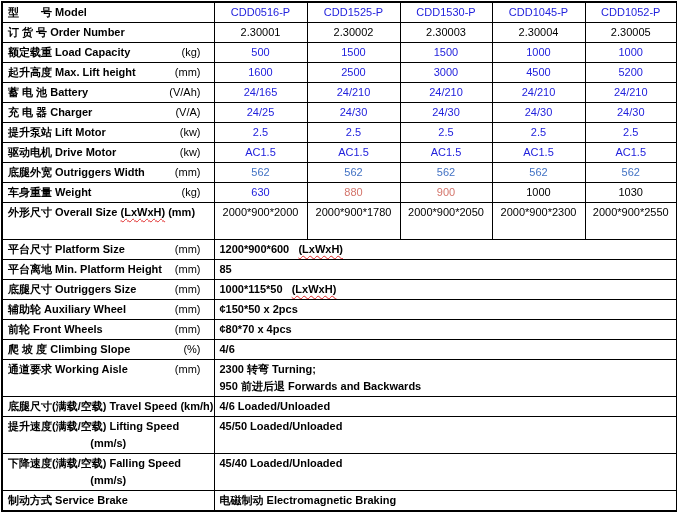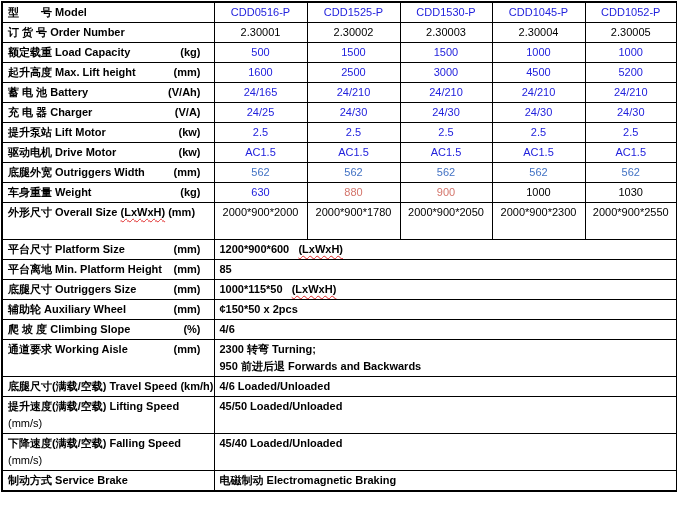--- a/index.html
+++ b/index.html
@@ -34,22 +34,22 @@
     color: #000000;
   }
   tr.single { height: 20px; }
   tr.tall   { height: 37px; }
   td.label-cell { font-weight: bold; }
   .label-wrap {
     display: flex;
     justify-content: space-between;
     white-space: nowrap;
   }
-  .unit { margin-right: 8px; font-weight: bold; }
-  .unit-line { font-weight: normal; }
+  .unit { margin-right: 8px; font-weight: normal; }
+  .unit-line { font-weight: bold; text-align: center; }
   td.value-cell { font-weight: normal; text-align: center; }
   td.merged-cell { font-weight: bold; }
   .sq {
     text-decoration-line: underline;
     text-decoration-style: wavy;
     text-decoration-color: #e02a2a;
     text-decoration-thickness: 1px;
     text-underline-offset: 2px;
   }
   .c-blue   { color: #2222dd; }
@@ -243,20 +243,29 @@
             <div class="label-wrap">
               <span><span>辅助轮</span> <span>Auxiliary Wheel</span></span>
               <span class="unit">(mm)</span>
             </div>
           </td>
           <td colspan="5" class="merged-cell"><span>¢150*50 x 2pcs</span></td>
         </tr>
         <tr class="single">
           <td class="label-cell">
             <div class="label-wrap">
+              <span><span>前轮</span> <span>Front Wheels</span></span>
+              <span class="unit">(mm)</span>
+            </div>
+          </td>
+          <td colspan="5" class="merged-cell"><span>¢80*70 x 4pcs</span></td>
+        </tr>
+        <tr class="single">
+          <td class="label-cell">
+            <div class="label-wrap">
               <span><span>爬 坡 度</span> <span>Climbing Slope</span></span>
               <span class="unit">(%)</span>
             </div>
           </td>
           <td colspan="5" class="merged-cell"><span>4/6</span></td>
         </tr>
         <tr class="tall">
           <td class="label-cell">
             <div class="label-wrap">
               <span><span>通道要求</span> <span>Working Aisle</span></span>

